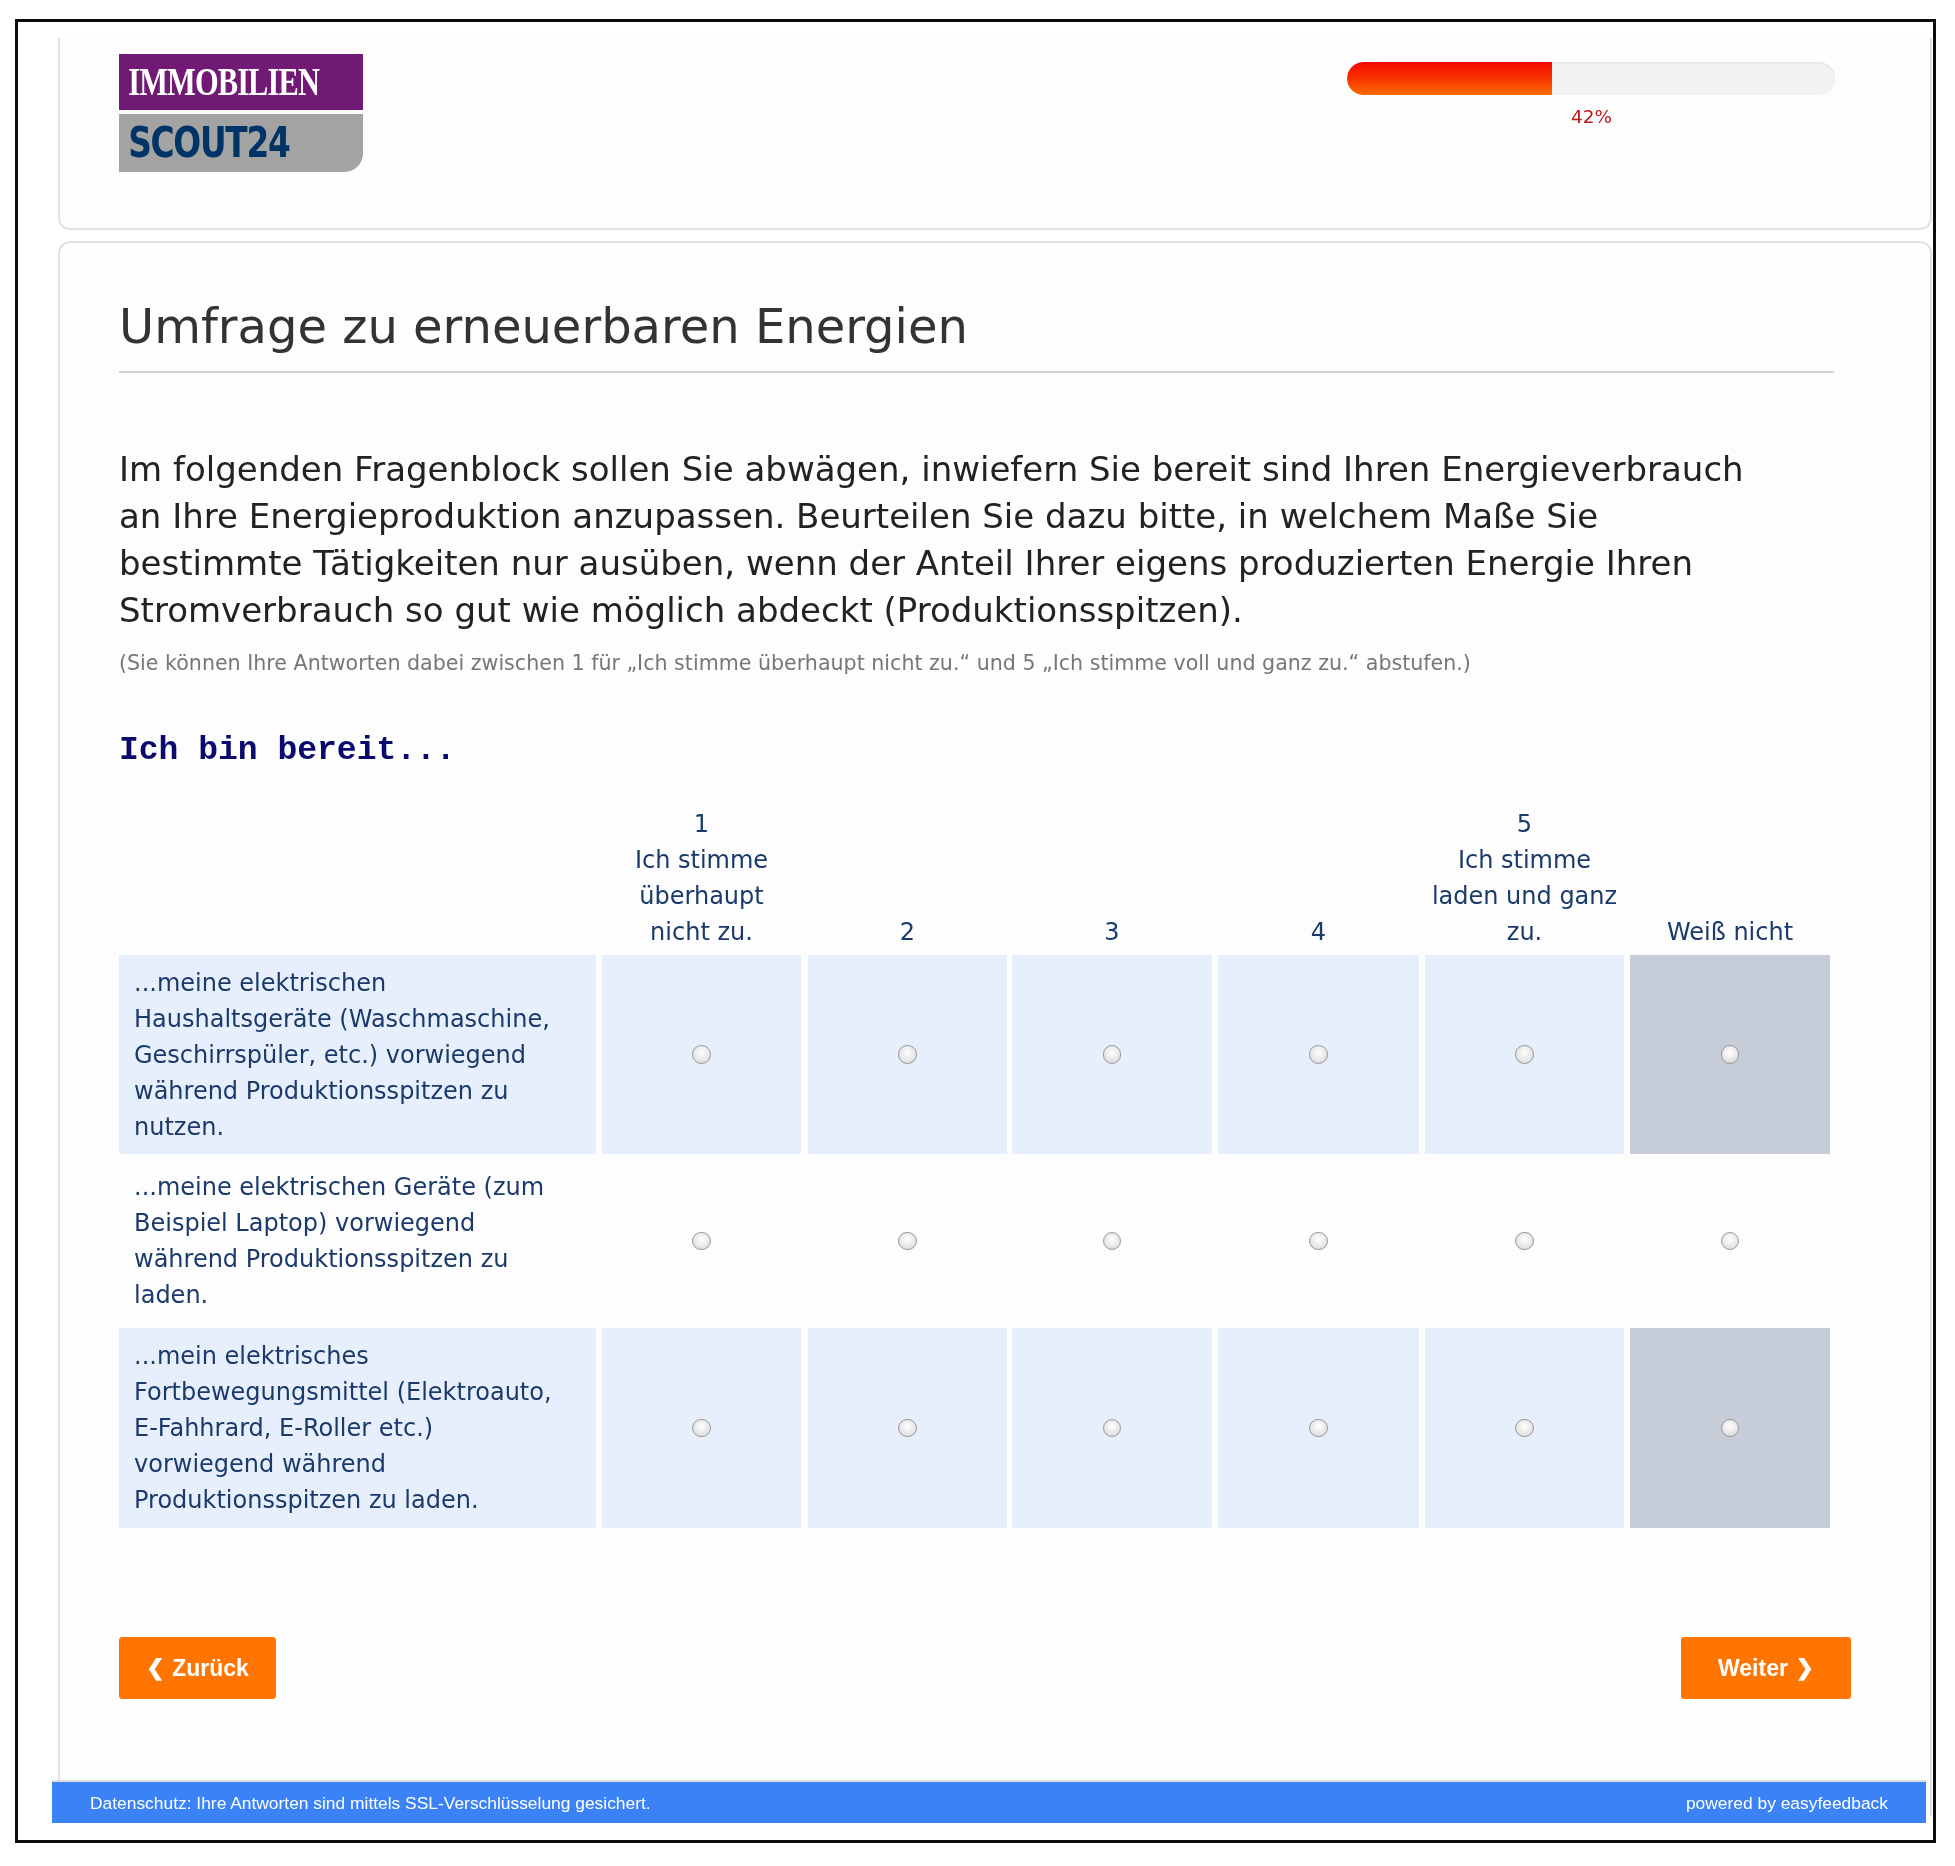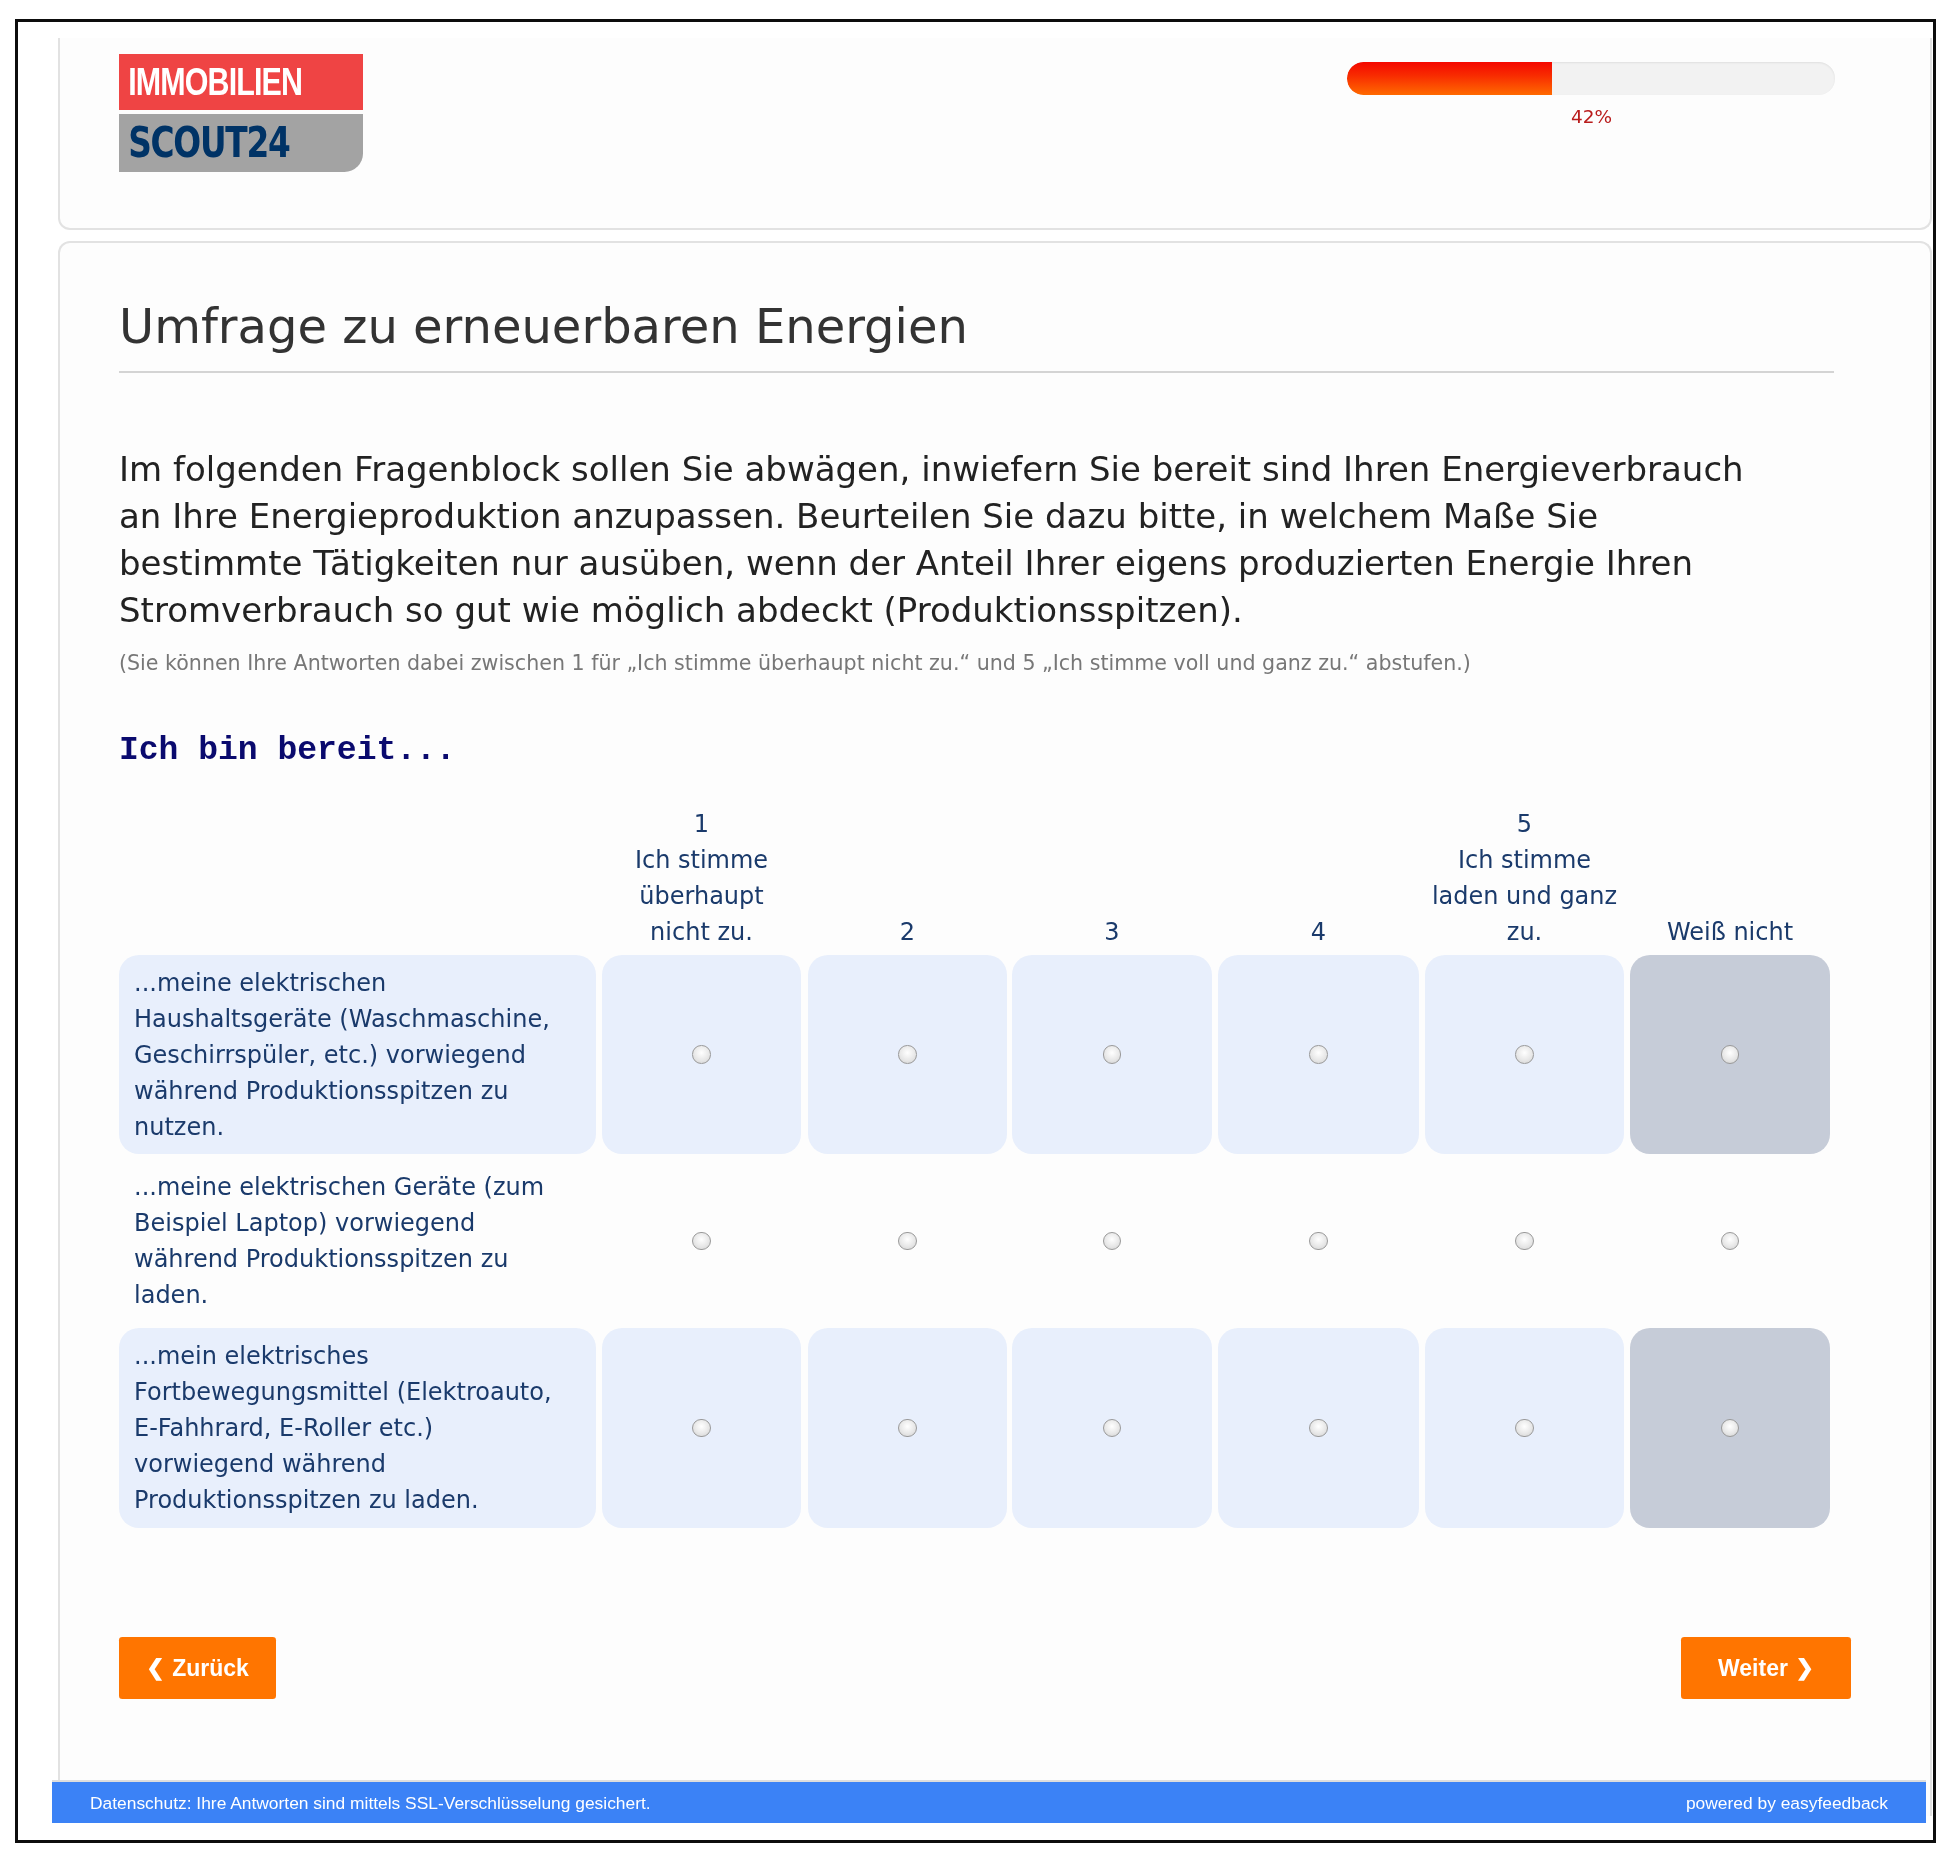--- a/index.html
+++ b/index.html
@@ -14,22 +14,22 @@
   .card {
     position: absolute; background: #fdfdfd; border: 2.2px solid #e2e2e2;
     border-radius: 12px; box-sizing: border-box;
   }
   .header-card { left: 40px; top: 16.3px; width: 1874px; height: 192px; border-top: none; border-top-left-radius: 0; border-top-right-radius: 0; }
   .main-card { left: 40px; top: 219px; width: 1874px; height: 1575px; border-bottom: none; border-bottom-left-radius: 0; border-bottom-right-radius: 0; }
 
   
   .logo { position: absolute; left: 119px; top: 54px; width: 244px; height: 117px; }
   .logo-top {
-    position: absolute; left: 0; top: 0; width: 244px; height: 56px; background: #ef4444;
-    color: #ffffff; font-family: Liberation Sans, sans-serif; font-weight: bold; font-size: 39px;
+    position: absolute; left: 0; top: 0; width: 244px; height: 56px; background: #701a75;
+    color: #ffffff; font-family: Liberation Serif, serif; font-weight: bold; font-size: 39px;
     line-height: 56px; letter-spacing: -1.1px; text-indent: 5.4px;
     transform-origin: left center;
   }
   .logo-top span, .logo-bottom span { display: inline-block; transform: scaleX(0.78); transform-origin: left center; }
   .logo-bottom {
     position: absolute; left: 0; top: 60px; width: 244px; height: 58px; background: #a3a3a3;
     border-bottom-right-radius: 18.5px; color: #003366; font-weight: bold; font-size: 42px;
     line-height: 58px; letter-spacing: -1.6px; text-indent: 5.4px;
   }
 
@@ -74,21 +74,21 @@
     position: absolute; text-align: center; color: #1a3a6b; font-size: 24px; line-height: 36px;
     display: flex; flex-direction: column; justify-content: flex-end;
   }
   .row { position: absolute; left: 0; width: 1710px; }
   .row-label {
     position: absolute; left: 0; top: 0; width: 477px; height: 100%; box-sizing: border-box;
     padding: 12px 15px; font-size: 24px; line-height: 36px; color: #1a3a6b;
     display: flex; align-items: center;
   }
   .cell { position: absolute; top: 0; height: 100%; display: flex; align-items: center; justify-content: center; }
-  .row.shaded .row-label, .row.shaded .cell { background: #e8effc; border-radius: 20px; }
+  .row.shaded .row-label, .row.shaded .cell { background: #e8effc; }
   .row.shaded .cell.dk { background: #c6ccd8; }
   .radio {
     width: 18.5px; height: 18.5px; border-radius: 50%; box-sizing: border-box;
     border: 1.6px solid #9a9a9a;
     background: radial-gradient(circle at 50% 40%, #ffffff 0%, #e8e8e8 55%, #cfcfcf 100%);
     cursor: pointer;
   }
 
   
   .btn {

